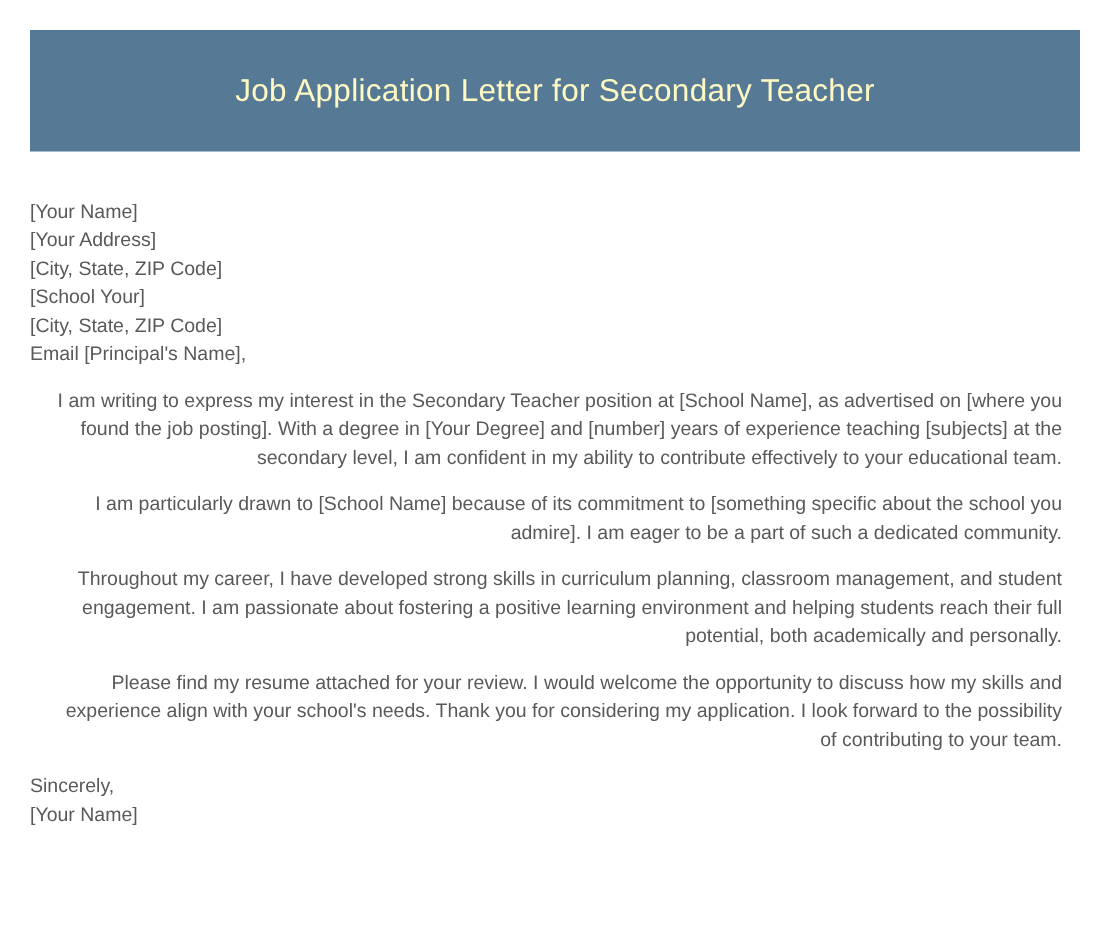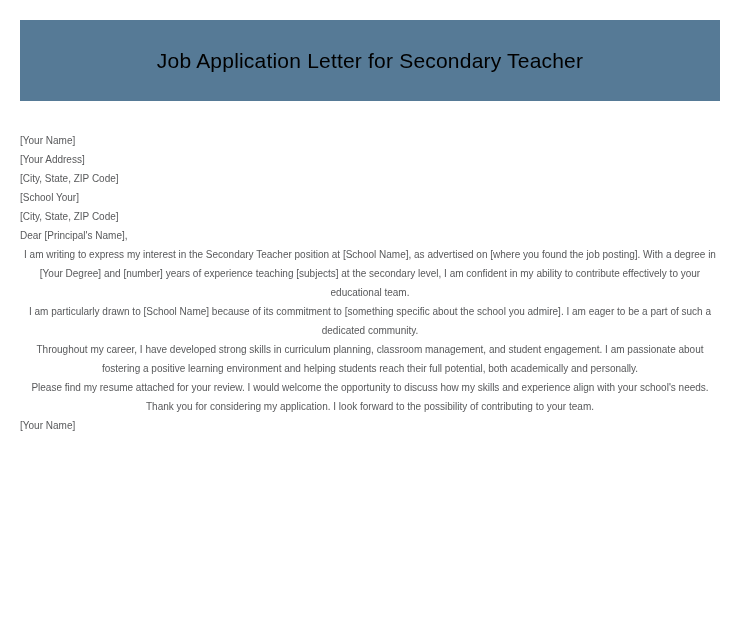--- a/index.html
+++ b/index.html
@@ -25,48 +25,48 @@
     top: 20px;
     width: 700px;
     height: 81px;
     background: #567a96;
     display: flex;
     align-items: center;
     justify-content: center;
     box-sizing: border-box;
   }
   .doc-title {
-    color: #000000;
+    color: #fef9c3;
     font-size: 21px;
     font-weight: normal;
     letter-spacing: 0.2px;
     line-height: 1.2;
     text-align: left;
     margin: 0;
     font-family: "Liberation Sans", sans-serif;
   }
   .letter-body {
     position: absolute;
     left: 20px;
     top: 131px;
     width: 700px;
     color: #58595b;
-    font-size: 10px;
+    font-size: 13px;
     line-height: 19px;
     font-family: "Liberation Sans", sans-serif;
   }
   .letter-line {
     margin: 0;
     padding: 0;
     white-space: pre-wrap;
   }
   .letter-para {
-    margin: 0;
+    margin: 12px;
     padding: 0;
-    text-align: center;
+    text-align: right;
   }
 </style>
 </head>
 <body>
 
 <div class="page">
 
   <div class="doc-header">
     <h1 class="doc-title">Job Application Letter for Secondary Teacher</h1>
   </div>
@@ -77,24 +77,25 @@
       <div class="letter-line">[Your Name]</div>
       <div class="letter-line">[Your Address]</div>
       <div class="letter-line">[City, State, ZIP Code]</div>
     </div>
 
     <div>
       <div class="letter-line">[School Your]</div>
       <div class="letter-line">[City, State, ZIP Code]</div>
     </div>
 
-    <div class="letter-line">Dear [Principal's Name],</div>
+    <div class="letter-line">Email [Principal's Name],</div>
 
     <p class="letter-para">I am writing to express my interest in the Secondary Teacher position at [School Name], as advertised on [where you found the job posting]. With a degree in [Your Degree] and [number] years of experience teaching [subjects] at the secondary level, I am confident in my ability to contribute effectively to your educational team.</p>
     <p class="letter-para">I am particularly drawn to [School Name] because of its commitment to [something specific about the school you admire]. I am eager to be a part of such a dedicated community.</p>
     <p class="letter-para">Throughout my career, I have developed strong skills in curriculum planning, classroom management, and student engagement. I am passionate about fostering a positive learning environment and helping students reach their full potential, both academically and personally.</p>
     <p class="letter-para">Please find my resume attached for your review. I would welcome the opportunity to discuss how my skills and experience align with your school's needs. Thank you for considering my application. I look forward to the possibility of contributing to your team.</p>
 
+    <div class="letter-line">Sincerely,</div>
     <div class="letter-line">[Your Name]</div>
 
   </div>
 
 </div>
 
 </body></html>

